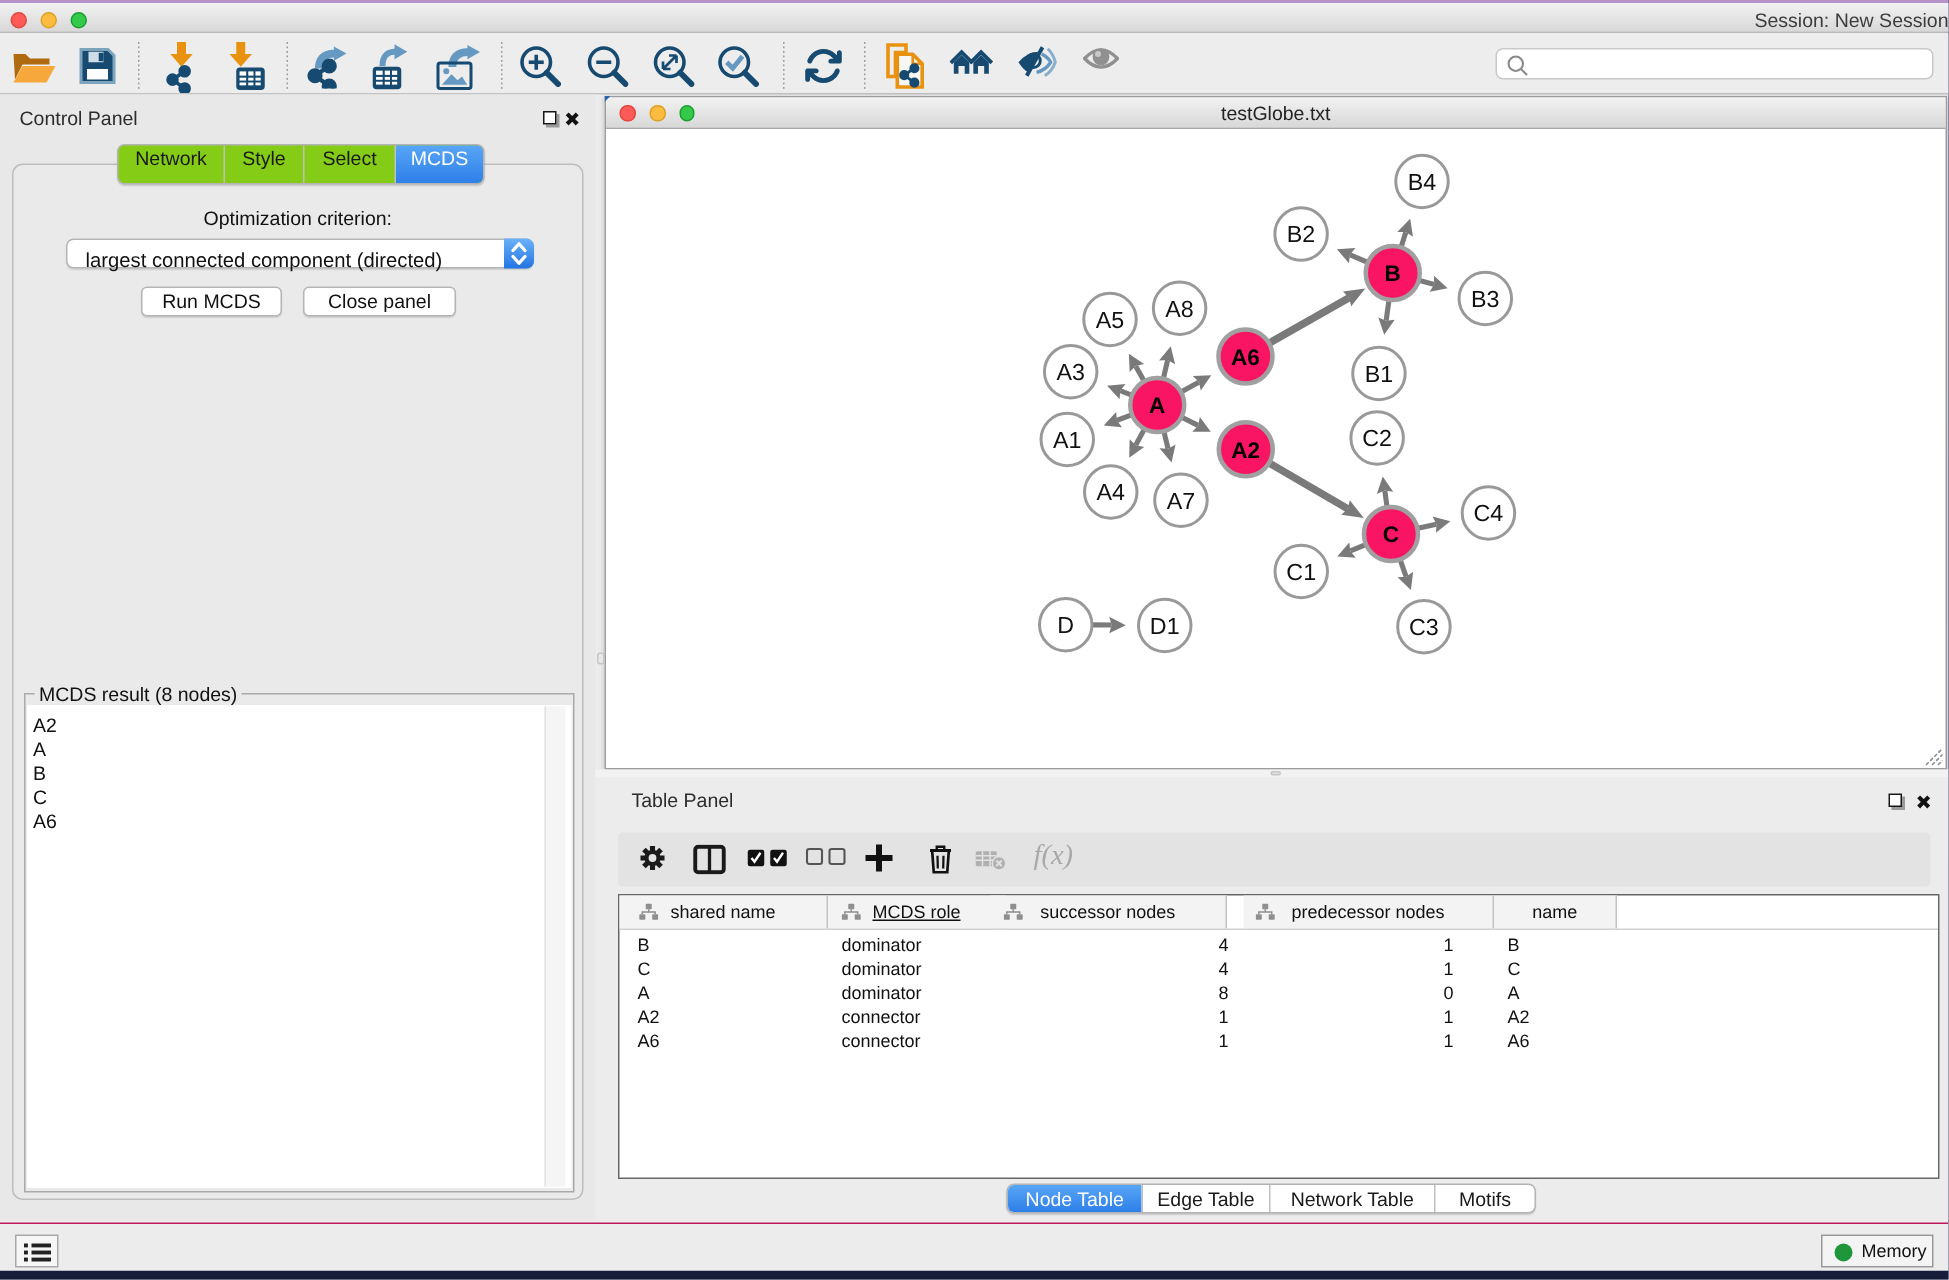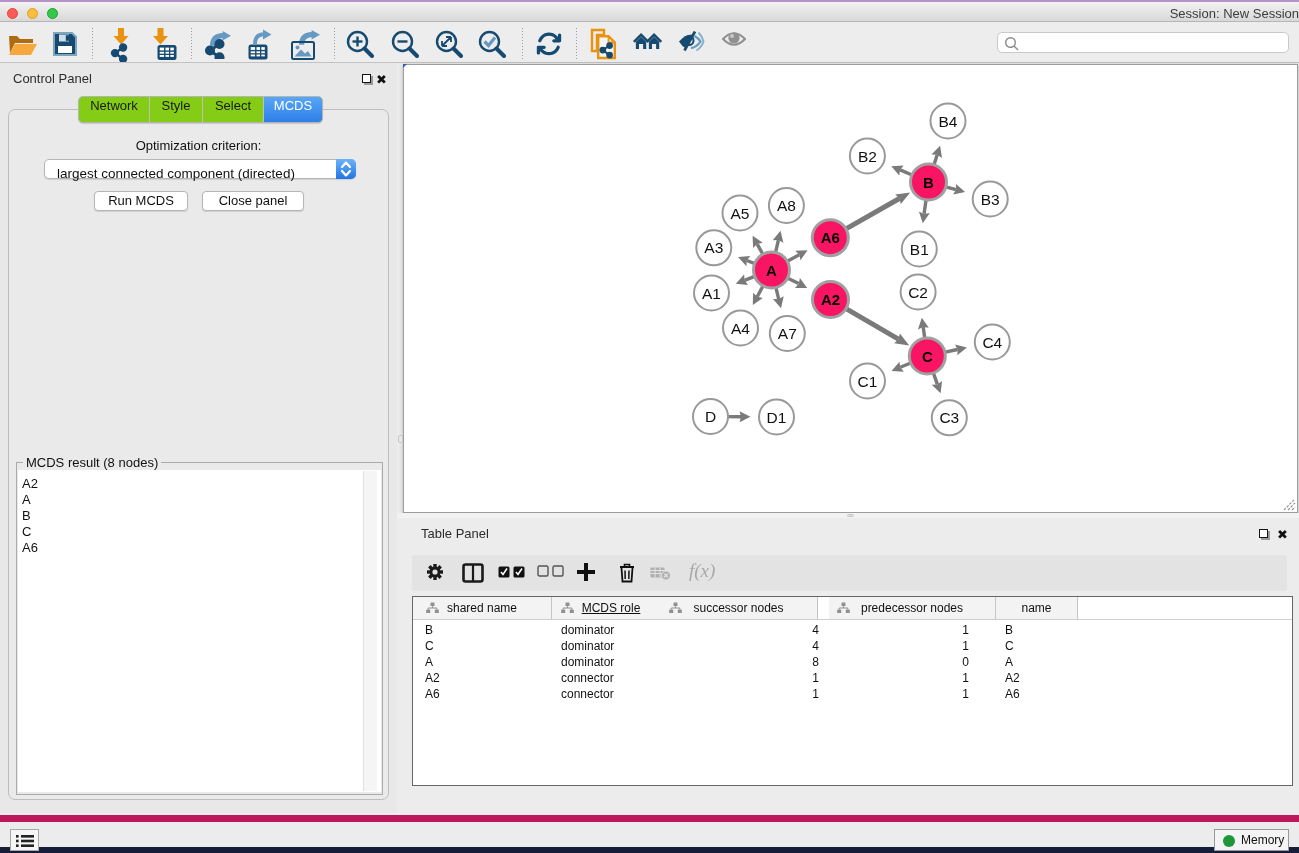--- a/index.html
+++ b/index.html
@@ -97,21 +97,21 @@
 #btabs .grp { position:absolute; left:274px; top:3px; height:20px; display:flex;
   border:1px solid #b4b4b4; border-radius:5px; background:#fff;
   box-shadow:0 1px 1px rgba(0,0,0,0.15); }
 #btabs .tab { font-size:13px; color:#191919; text-align:center; line-height:19px;
   border-right:1px solid #c0c0c0; }
 #btabs .tab:last-child { border-right:none; }
 #btabs .sel { background:linear-gradient(#58a6f6,#2e7fe9); color:#fff;
   border-radius:4px 0 0 4px; }
 
 #statusbar { left:0; top:813px; width:1299px; height:32px; background:#ececec;
-  border-top:7px solid #be185d; }
+  border-top:1px solid #be185d; }
 #sb-left { position:absolute; left:10px; top:7px; width:29px; height:22px;
   background:#f6f6f6; border:1px solid #a8a8a8; }
 #sb-mem { position:absolute; left:1214px; top:7px; width:75px; height:22px;
   background:#f4f4f4; border:1px solid #999; font-size:12px; color:#111; }
 #sb-mem .dot { position:absolute; left:8px; top:5px; width:12px; height:12px;
   border-radius:50%; background:#1e9639; }
 #sb-mem .mtext { position:absolute; left:26px; top:3px; }
 text { font-family:"Liberation Sans", sans-serif; }
 </style>
 </head>
@@ -292,20 +292,26 @@
             <div>A6</div>
         </div>
         <div class="sbar"></div>
         <div class="legend">MCDS result (8 nodes)</div>
       </div>
     </div>
     <div id="netwin" class="abs">
       <svg width="4" height="4" viewBox="0 0 4 4" style="position:absolute;left:-1px;top:-1px;z-index:5;">
           <path d="M0 0 L4 0 L0 4 Z" fill="#2c63b0"></path>
         </svg>
+        <div id="nettitle">
+        <div class="tl t-red"></div>
+          <div class="tl t-yel"></div>
+          <div class="tl t-grn"></div>
+        <div class="ttext">testGlobe.txt</div>
+      </div>
       <svg width="893" height="425" viewBox="403.5 87 893 425" style="position:absolute;left:0;top:22px;">
 <line x1="756.1" y1="275.7" x2="744.1" y2="280.3" stroke="#7a7a7a" stroke-width="3.4"></line>
 <polygon points="735.3,283.7 743.6,274.6 744.1,280.3 747.5,284.9" fill="#7a7a7a"></polygon>
 <line x1="785.3" y1="277.2" x2="798.2" y2="283.6" stroke="#7a7a7a" stroke-width="3.4"></line>
 <polygon points="806.7,287.9 794.4,287.9 798.3,283.7 799.4,278.0" fill="#7a7a7a"></polygon>
 <line x1="756.1" y1="264.3" x2="746.4" y2="260.5" stroke="#7a7a7a" stroke-width="3.4"></line>
 <polygon points="737.6,257.1 749.8,256.0 746.3,260.5 745.9,266.2" fill="#7a7a7a"></polygon>
 <line x1="763.5" y1="284.1" x2="756.7" y2="296.7" stroke="#7a7a7a" stroke-width="3.4"></line>
 <polygon points="752.3,305.1 752.6,292.8 756.7,296.8 762.3,298.0" fill="#7a7a7a"></polygon>
 <line x1="763.3" y1="256.0" x2="756.7" y2="244.1" stroke="#7a7a7a" stroke-width="3.4"></line>
@@ -496,20 +502,28 @@
           <div class="trow" style="left:148px;top:73px;">connector</div>
           <div class="trow" style="left:258px;top:73px;width:148px;text-align:right;">1</div>
           <div class="trow" style="left:416px;top:73px;width:140px;text-align:right;">1</div>
           <div class="trow" style="left:592px;top:73px;">A2</div>
           <div class="trow" style="left:12px;top:89px;">A6</div>
           <div class="trow" style="left:148px;top:89px;">connector</div>
           <div class="trow" style="left:258px;top:89px;width:148px;text-align:right;">1</div>
           <div class="trow" style="left:416px;top:89px;width:140px;text-align:right;">1</div>
           <div class="trow" style="left:592px;top:89px;">A6</div>
       </div>
+      <div id="btabs">
+        <div class="grp">
+          <div class="tab sel" style="width:90px;">Node Table</div>
+          <div class="tab" style="width:85px;">Edge Table</div>
+          <div class="tab" style="width:110px;">Network Table</div>
+          <div class="tab" style="width:66px;">Motifs</div>
+        </div>
+      </div>
     </div>
     <div id="statusbar" class="abs">
       <div id="sb-left">
           <svg width="18" height="14" viewBox="0 0 18 14" style="position:absolute;left:5px;top:4px;">
             <g fill="#222">
               <rect x="0" y="1" width="2.6" height="2.6"></rect>
               <rect x="0" y="5.7" width="2.6" height="2.6"></rect>
               <rect x="0" y="10.4" width="2.6" height="2.6"></rect>
               <rect x="5" y="1" width="13" height="2.6"></rect>
               <rect x="5" y="5.7" width="13" height="2.6"></rect>

